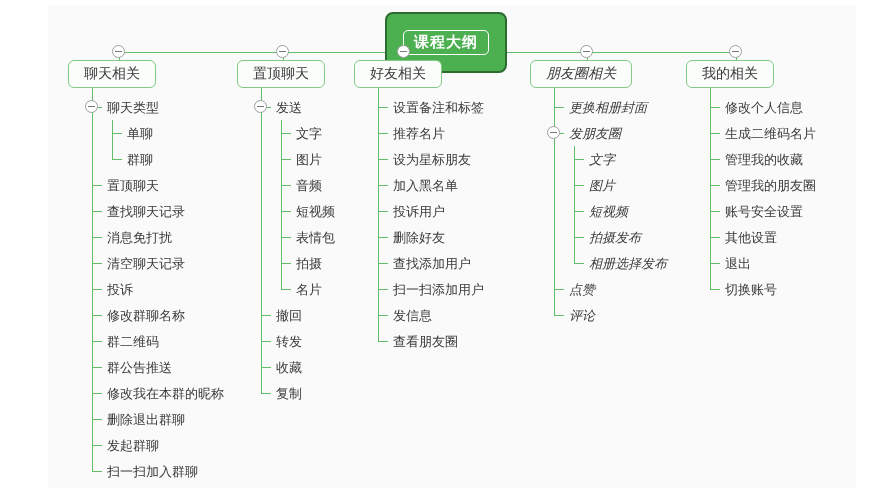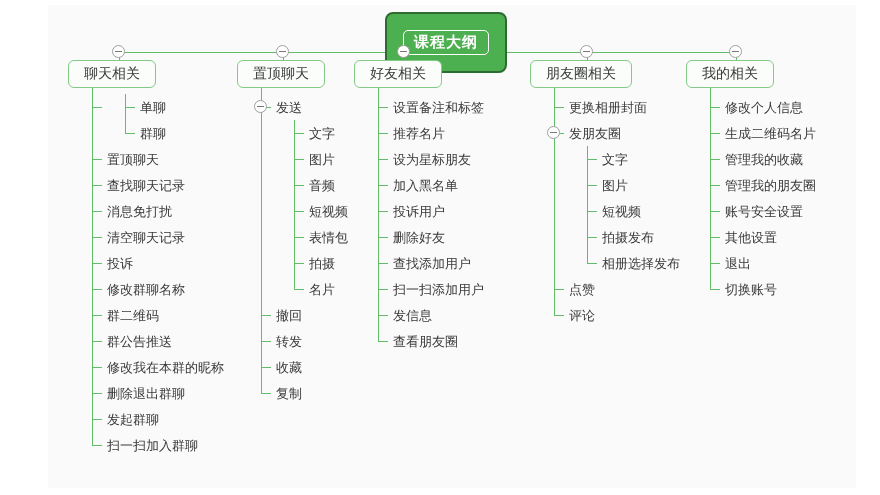--- a/index.html
+++ b/index.html
@@ -54,21 +54,21 @@
     display: inline-flex; align-items: center; height: 28px; padding: 13px 15px;
     background: var(--box-fill); border: 1px solid var(--box-border);
     border-radius: 6px; font-size: 14px; color: var(--text); cursor: pointer;
     position: relative; z-index: 2;
   }
   ul.lvl2 { margin: 0; padding: 6px 0 0 24px; position: relative; list-style: none; }
   ul.lvl2 > .gapline {
     content: ''; position: absolute; left: 24px; top: 0; height: 6px; width: 1px;
     background: var(--line);
   }
-  ul.subtree { margin: 0 0 0 33px; padding: 0; list-style: none; }
+  ul.subtree { margin: 0 0 0 20px; padding: 0; list-style: none; }
   li.topic-li { position: relative; list-style: none; }
   li.topic-li::before {
     content: ''; position: absolute; left: 0; top: 13px; width: 10px; height: 0;
     border-top: 1px solid var(--line);
   }
   li.topic-li::after {
     content: ''; position: absolute; left: 0; top: 0; bottom: 0; width: 0;
     border-left: 1px solid var(--line);
   }
   li.topic-li:last-child::after { bottom: auto; height: 13px; }
@@ -105,20 +105,24 @@
   <div class="root-node">
     <span class="root-inner">课程大纲</span>
   </div>
 
   <div id="branches">
       <div class="col" style="left: 68px;"><div class="branch-box">
           <span>聊天相关</span>
         </div><ul class="lvl2">
           <span class="gapline"></span>
           <li class="topic-li">
+            <div class="row">
+              <span class="minus"></span>
+              <span class="label">聊天类型</span>
+            </div>
             <ul class="subtree">
               <li class="topic-li">
                 <div class="row">
                   <span class="label">单聊</span>
                 </div>
               </li>
               <li class="topic-li">
                 <div class="row">
                   <span class="label">群聊</span>
                 </div>
@@ -302,21 +306,21 @@
             <div class="row">
               <span class="label">发信息</span>
             </div>
           </li>
           <li class="topic-li">
             <div class="row">
               <span class="label">查看朋友圈</span>
             </div>
           </li>
         </ul></div>
-      <div class="col" style="left: 530px;"><div class="branch-box">
+      <div class="col" style="left: 530px; font-style: italic;"><div class="branch-box">
           <span>朋友圈相关</span>
         </div><ul class="lvl2">
           <span class="gapline"></span>
           <li class="topic-li">
             <div class="row">
               <span class="label">更换相册封面</span>
             </div>
           </li>
           <li class="topic-li">
             <div class="row">

